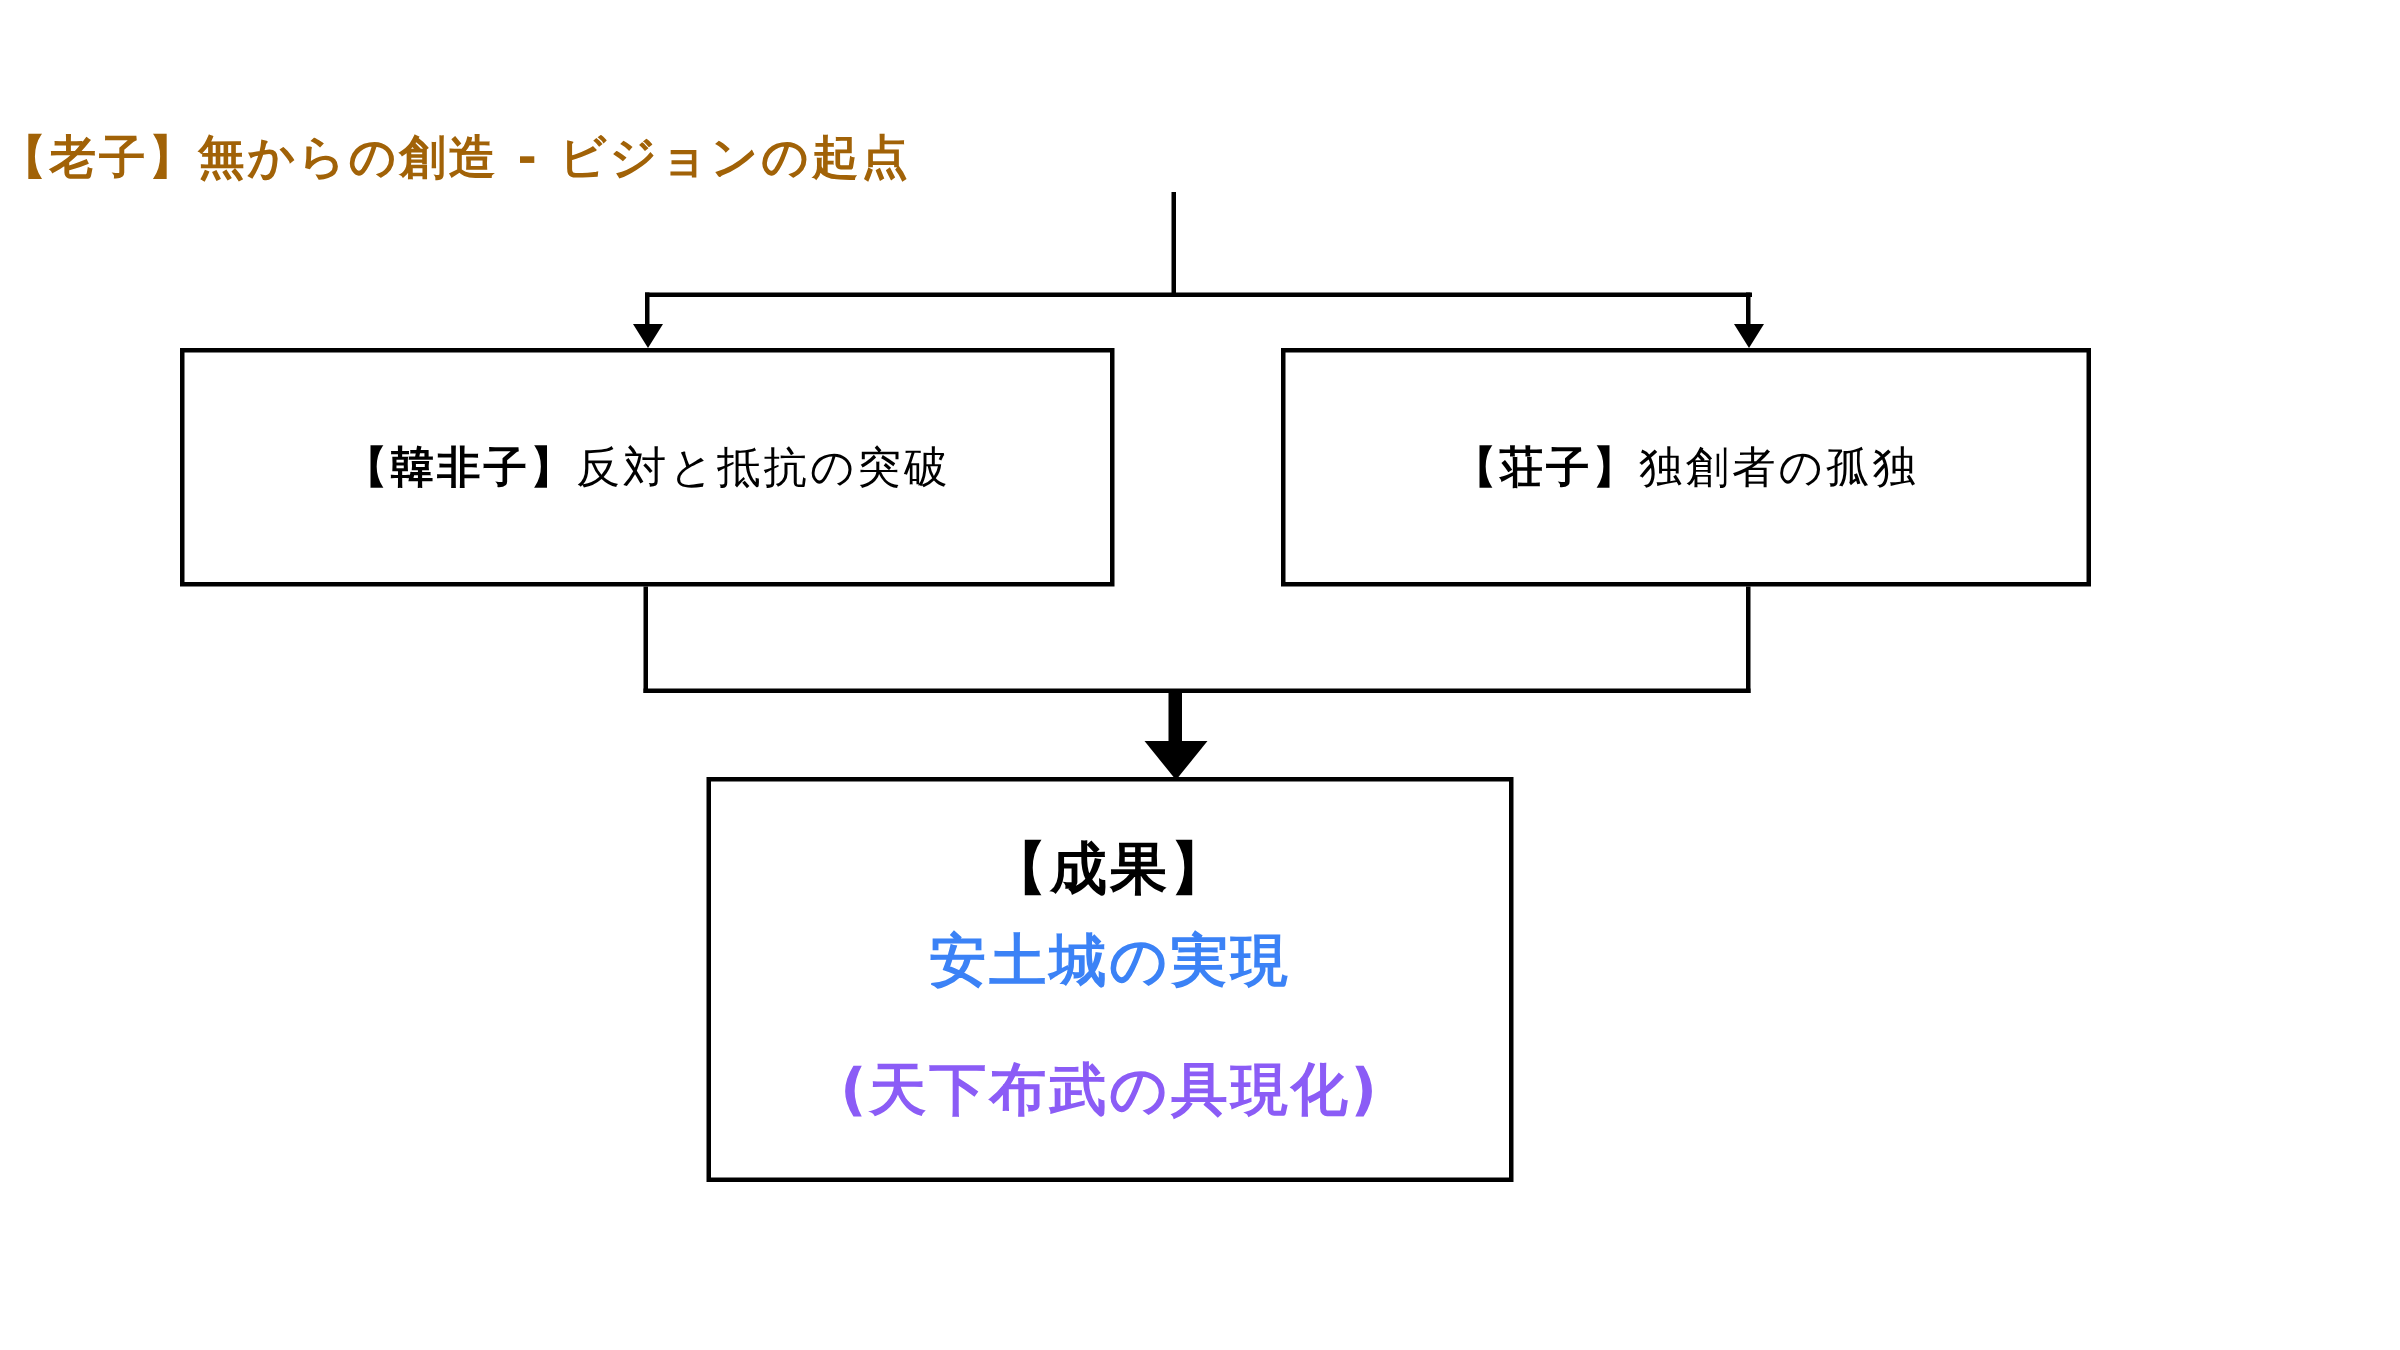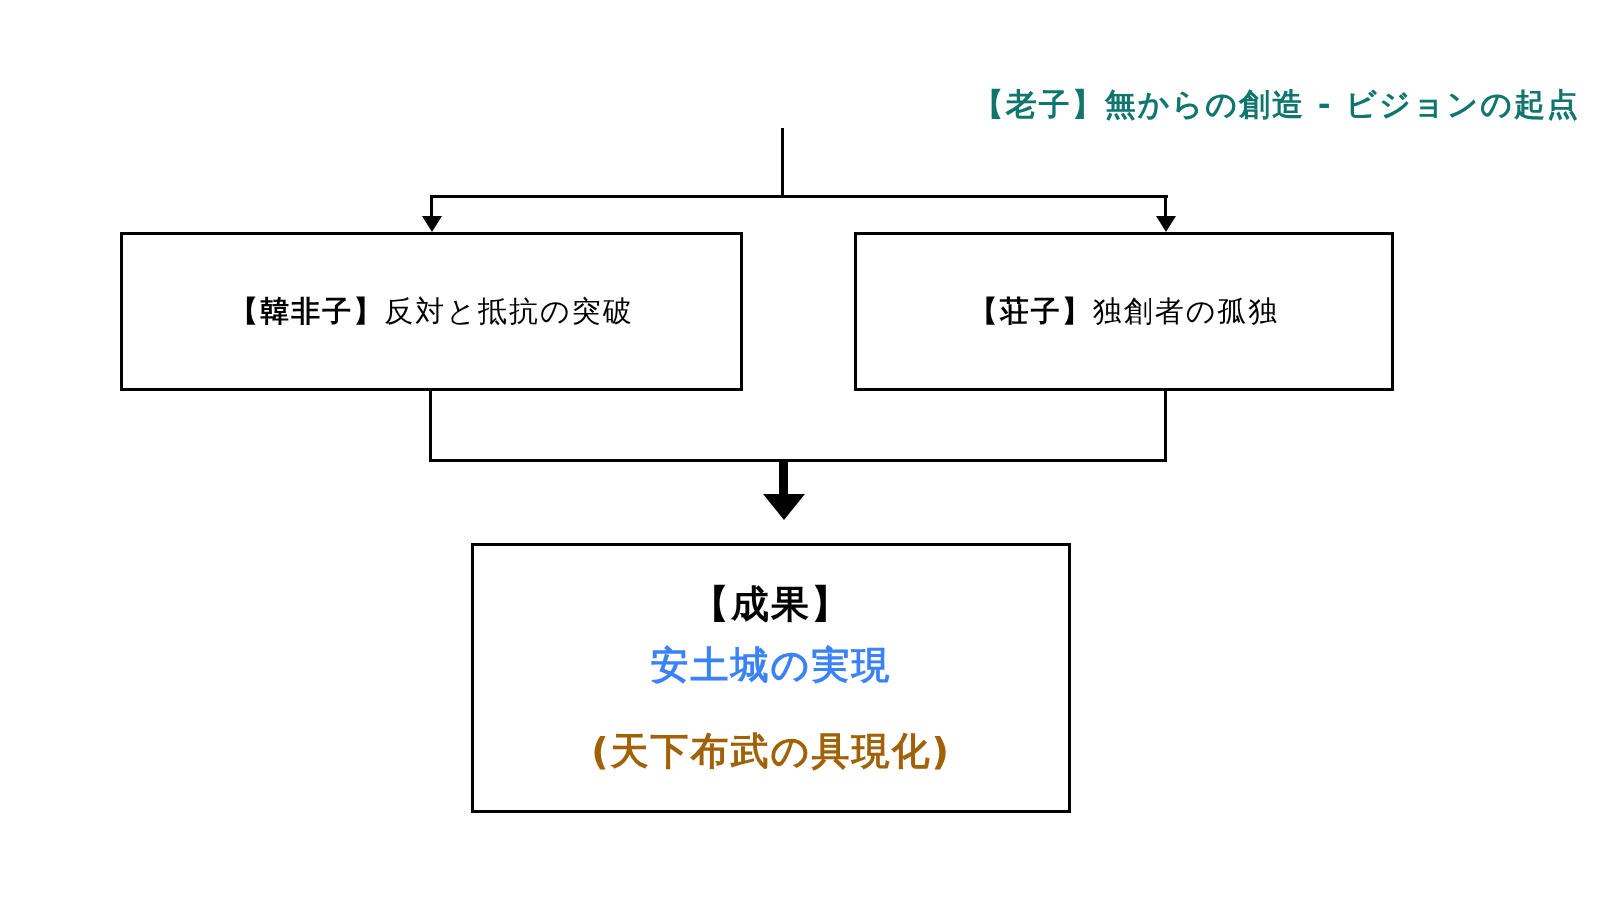--- a/index.html
+++ b/index.html
@@ -15,25 +15,25 @@
     width: 1600px;
     height: 900px;
     background: #ffffff;
     overflow: hidden;
   }
   .title {
     position: absolute;
     left: 0;
     top: 84px;
     width: 1580px;
-    text-align: right;
+    text-align: left;
     font-size: 31px;
     font-weight: 700;
     letter-spacing: 2px;
-    color: #0f766e;
+    color: #a16207;
     white-space: nowrap;
   }
   .line {
     position: absolute;
     background: #000000;
   }
   .arrowhead-down {
     position: absolute;
     width: 0;
     height: 0;
@@ -118,19 +118,19 @@
     </div>
   </div>
 
   <div class="line" style="left:429px; top:391px; width:3px; height:71px;"></div>
   <div class="line" style="left:1164px; top:391px; width:3px; height:71px;"></div>
   <div class="line" style="left:429px; top:459px; width:738px; height:3px;"></div>
 
   <div class="line" style="left:779px; top:462px; width:9px; height:34px;"></div>
   <div class="arrowhead-down-big" style="left:763px; top:494px;"></div>
 
-  <div class="node result-box" style="left:471px; top:543px; width:600px; height:270px;">
+  <div class="node result-box" style="left:471px; top:518px; width:538px; height:270px;">
     <div class="row result-heading">【成果】</div>
     <div class="row result-line" style="color: #3b82f6;">安土城の実現</div>
-    <div class="row result-line" style="color: #a16207; margin-top: 24px;">(天下布武の具現化)</div>
+    <div class="row result-line" style="color: #8b5cf6; margin-top: 24px;">(天下布武の具現化)</div>
   </div>
 
 </div>
 
 </body></html>

